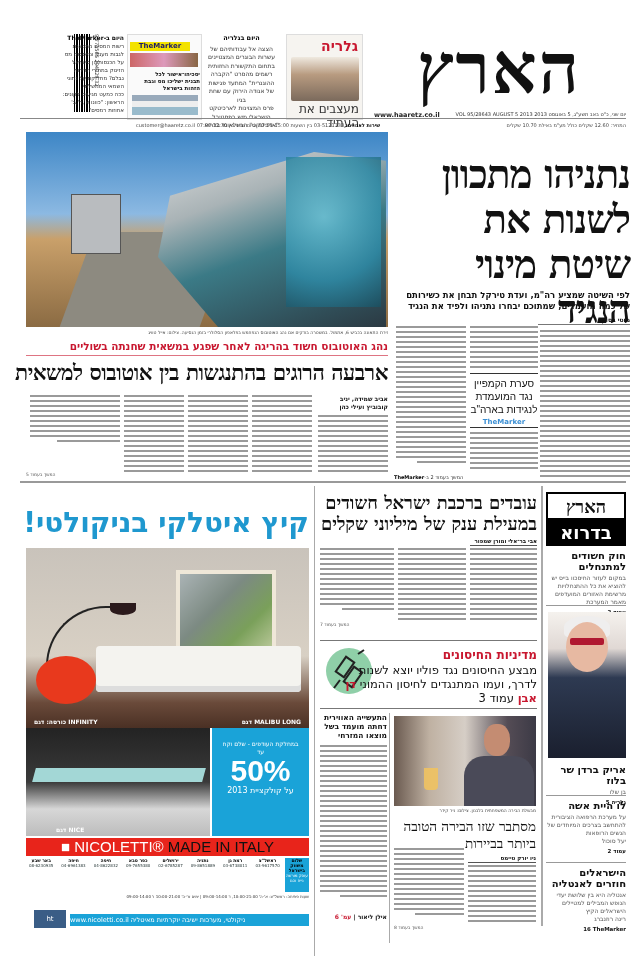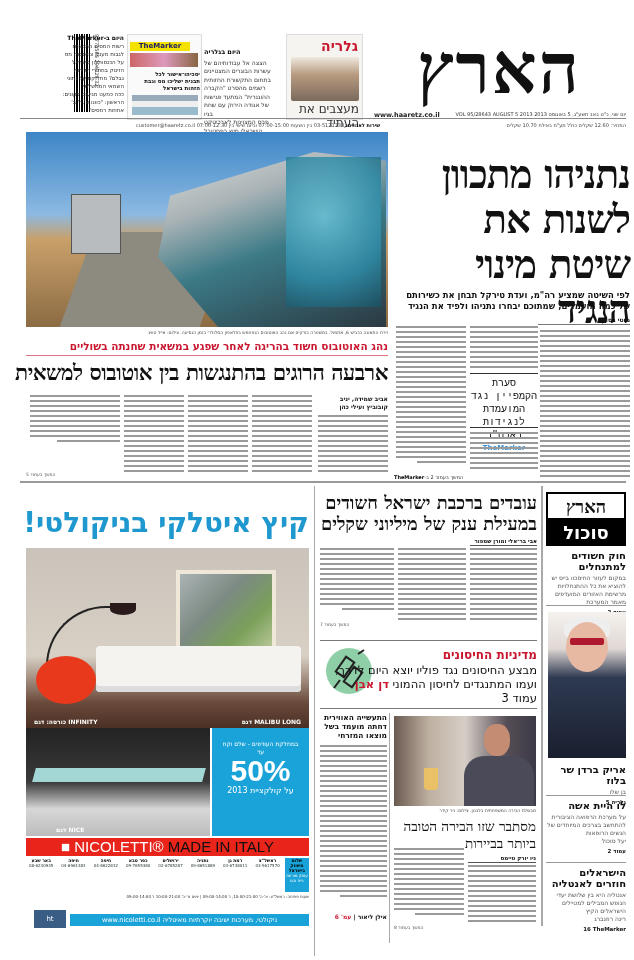--- a/index.html
+++ b/index.html
@@ -14,21 +14,21 @@
 
   
   #barcode { left:74px; top:34px; width:16px; height:78px; background: repeating-linear-gradient(90deg,#000 0 1px,#fff 1px 2px,#000 2px 4px,#fff 4px 5px); }
   #barcode-nums { left:92px; top:34px; width:8px; height:78px; font-size:5px; writing-mode: vertical-rl; color:#333; direction:ltr; }
   #tm-promo { left:104px; top:34px; width:72px; height:78px; font-size:6px; line-height:8.5px; text-align:right; color:#333; }
   #tm-cover { left:127px; top:34px; width:75px; height:86px; border:1px solid #ddd; background:#fafafa; }
   #tm-cover .logo { position:absolute; left:2px; top:7px; width:60px; height:9px; background:#f3e200; font-size:7px; font-weight:bold; direction:ltr; text-align:center; color:#1a1a6a; line-height:9px; }
   #tm-cover .photo1 { position:absolute; left:2px; top:18px; width:68px; height:14px; background:linear-gradient(90deg,#c66,#d9b,#864); }
   #tm-cover .hl { position:absolute; left:14px; top:36px; width:58px; font-size:5.5px; font-weight:bold; line-height:7px; text-align:right; }
   #tm-cover .chart { position:absolute; left:4px; top:60px; width:66px; height:20px; background:linear-gradient(#9ab 0 30%, #eee 30% 60%, #9bc 60%); }
-  #gal-promo { left:204px; top:34px; width:75px; height:82px; font-size:6px; line-height:8.5px; color:#333; text-align:left;margin-top:14px; }
+  #gal-promo { left:204px; top:34px; width:75px; height:82px; font-size:6px; line-height:8.5px; color:#333; text-align:center; }
   #gal-promo .ttl { font-weight:bold; color:#000; font-size:6.5px; margin-bottom:2px; }
   #gal-cover { left:286px; top:34px; width:77px; height:86px; border:1px solid #ddd; background:#f6f4f0; }
   #gal-cover .logo { position:absolute; right:4px; top:3px; font-size:14px; font-weight:bold; color:#c8172f; }
   #gal-cover .people { position:absolute; left:4px; top:22px; width:68px; height:44px; background:linear-gradient(180deg,#efe9e0 0%, #b89b80 40%, #7b6a5c 100%); border-radius:2px; }
   #gal-cover .cap { position:absolute; right:3px; top:67px; font-size:12px; color:#333; }
   #masthead { left:374px; top:30px; width:250px; height:78px; font-size:70px; line-height:78px; text-align:center; letter-spacing:2px; }
   #site-url { left:374px; top:111px; font-size:6.5px; font-weight:bold; direction:ltr; color:#222; }
   #dateline { left:440px; top:111px; width:186px; font-size:5px; color:#333; text-align:right; white-space:nowrap; }
   #hdr-rule { left:20px; top:118px; width:606px; height:1px; background:#888; }
   #price { left:440px; top:122px; width:186px; font-size:5px; color:#444; text-align:right; white-space:nowrap; }
@@ -49,21 +49,21 @@
   #bus-byline { left:318px; top:395px; width:70px; font-size:6px; font-weight:bold; text-align:right; line-height:8px; }
   .bus-col { top:395px; width:60px; height:82px; }
   #bus-cont { left:26px; top:472px; font-size:4.5px; color:#555; }
 
   
   #main-headline { left:394px; top:152px; width:236px; font-size:39px; line-height:45px; font-weight:bold; text-align:right; letter-spacing:-1px; }
   #main-sub { left:394px; top:290px; width:236px; font-size:8.5px; line-height:11px; font-weight:bold; text-align:right; }
   #col-label { left:538px; top:316px; width:92px; font-size:6px; font-weight:bold; text-align:right; border-bottom:1px solid #777; padding-bottom:1px;}
   .main-col { top:326px; height:155px; }
   #tm-box { left:470px; top:373px; width:68px; height:55px; text-align:center; border-top:1px solid #333; border-bottom:1px solid #333; padding-top:3px; }
-  #tm-box .t { font-size:10px; line-height:13px; font-family:Liberation Mono, monospace; }
+  #tm-box .t { font-size:10px; line-height:13px; font-family:Liberation Sans, sans-serif; }
   #tm-box .b { font-size:7px; font-weight:bold; color:#3b8fd4; direction:ltr; margin-top:2px; }
   #main-credit { left:394px; top:474px; font-size:5px; color:#333; }
   #main-credit b { color:#000; }
 
   
   #mid-rule { left:20px; top:481px; width:606px; height:2px; background:#999; }
   #vert-rule-ad { left:314px; top:486px; width:1px; height:470px; background:#aaa; }
   #vert-rule-side { left:541px; top:486px; width:2px; height:440px; background:#aaa; }
 
   
@@ -129,21 +129,21 @@
   #ad-sale .disc { font-size:26px; font-weight:bold; line-height:28px; }
   #ad-sale .t2 { font-size:8px; }
   #ad-brand { left:26px; top:838px; width:283px; height:18px; background:#e8241b; font-size:15px; line-height:18px; direction:ltr; text-align:center; font-family:"Liberation Sans", sans-serif; white-space:nowrap; }
   #ad-brand .w { color:#fff; }
   #ad-brand .k { color:#111; }
   #ad-stores { left:26px; top:858px; width:283px; height:34px; display:flex; flex-direction:row; gap:2px; }
   #ad-stores .st { flex:1; font-size:4px; line-height:5px; color:#233; text-align:center; }
   #ad-stores .st b { display:block; font-size:4.5px; color:#000; }
   #ad-stores .first { background:#1aa3d8; color:#fff; flex:.8; }
   #ad-hours { left:26px; top:894px; width:283px; font-size:4px; color:#333; text-align:right; line-height:5.5px; }
-  #ad-url-bar { left:70px; top:914px; width:239px; height:12px; background:#1aa3d8; color:#fff; font-size:6.5px; line-height:12px; text-align:center; white-space:nowrap; overflow:hidden; }
+  #ad-url-bar { left:70px; top:914px; width:239px; height:12px; background:#1aa3d8; color:#fff; font-size:6.5px; line-height:12px; text-align:left; white-space:nowrap; overflow:hidden; }
   #ad-hitech { left:34px; top:910px; width:32px; height:18px; background:#3a5d86; color:#fff; font-size:7px; text-align:center; line-height:18px; direction:ltr; }
 </style>
 </head>
 <body>
 
 <div class="abs" id="barcode"></div>
 <div class="abs" id="barcode-nums">9 771565 294029 32</div>
 
 <div class="abs" id="tm-promo" style="left:104px;width:72px;">
 </div>
@@ -380,21 +380,21 @@
 <div class="abs" id="main-credit">
   <span>המשך בעמוד 2 ב-</span><b>TheMarker</b>
 </div>
 
 <div class="abs" id="mid-rule"></div>
 <div class="abs" id="vert-rule-ad"></div>
 <div class="abs" id="vert-rule-side"></div>
 
 <div class="abs" id="today-box">
   <div class="top mast">הארץ</div>
-  <div class="bot">סוכול</div>
+  <div class="bot">בדרוא</div>
 </div>
 <div class="abs side-item" style="top:550px;">
   <div class="h">חוק חשודים למתנחלים</div>
   <div class="p">במקום לעזור החיסכוו בייס יש להוציא את כל ההתנחלויות מרשימת האזורים המועדפים</div>
   <div class="p" style="margin-top:0">מאמר המערכת</div>
   <div class="pg">עמוד 2</div>
 </div>
 <div class="abs side-rule" style="top:605px;"></div>
 
 <div class="abs" id="singer-photo">
@@ -483,21 +483,21 @@
     <g stroke="#222" stroke-width="2" fill="none">
       <rect x="14" y="10" width="10" height="18" transform="rotate(35 19 19)"></rect>
       <rect x="22" y="20" width="10" height="18" transform="rotate(35 27 29)"></rect>
       <line x1="8" y1="40" x2="14" y2="32"></line>
       <line x1="32" y1="6" x2="38" y2="2"></line>
     </g>
   </svg>
 </div>
 <div class="abs" id="vax-kicker">מדיניות החיסונים</div>
 <div class="abs" id="vax-text">
-  <span>מבצע החיסונים נגד פוליו יוצא היום לדרך, ועמו המתנגדים לחיסון ההמוני</span>
+  <span>מבצע החיסונים נגד פוליו יוצא לשנות לדרך, ועמו המתנגדים לחיסון ההמוני</span>
   <span class="red">דן אבן</span>
   <span>עמוד 3</span>
 </div>
 <div class="abs" id="vax-rule"></div>
 
 <div class="abs" id="air-headline">התעשייה האווירית דחתה מועמד בשל מוצאו המזרחי</div>
 <div class="abs txt-lines" id="air-cols">
     <i></i>
     <i></i>
     <i></i>

